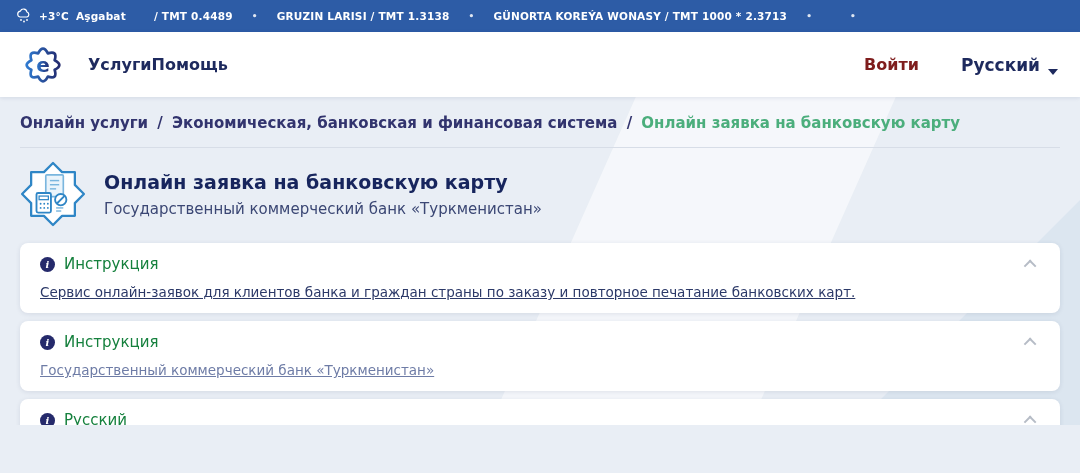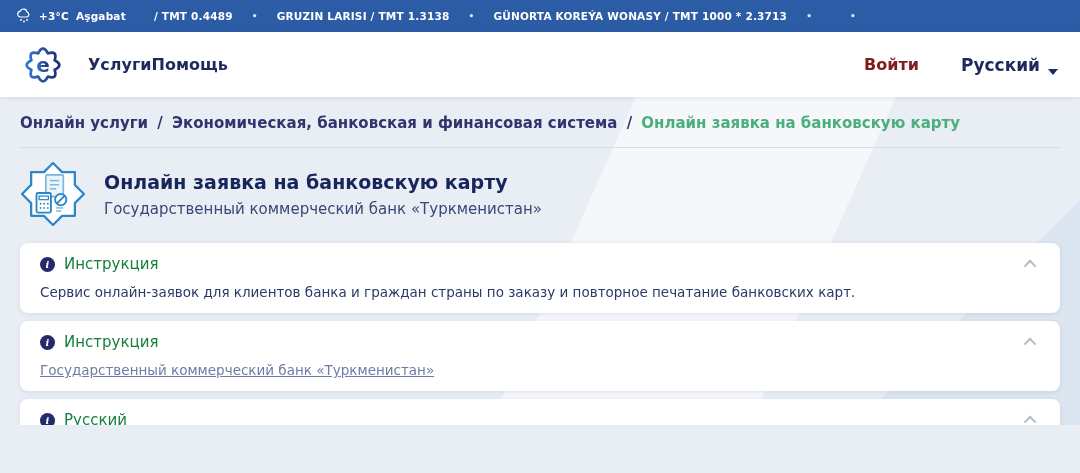--- a/index.html
+++ b/index.html
@@ -133,21 +133,21 @@
     font-family: "DejaVu Serif", serif;
   }
   .card-title { font-size: 15px; color: #15803d; margin-left: 9px; }
   .chevron-up {
     margin-left: auto; margin-right: 4px;
     width: 9px; height: 9px;
     border-left: 2px solid #b6bcc6;
     border-top: 2px solid #b6bcc6;
     transform: rotate(45deg) translateY(2px);
   }
-  .card-body { margin-top: 11px; font-size: 13.5px; color: #2c3968; }
+  .card-body { margin-top: 11px; font-size: 13.5px; color: #2c3968; text-decoration: underline; }
   .card-body.link { color: #6e7ca6; text-decoration: underline; cursor: pointer; }
 </style>
 </head>
 <body>
 
 <div class="ticker">
   <div class="weather">
     <svg width="16" height="16" viewBox="0 0 16 16">
       <path d="M4 9a3 3 0 0 1 .4-5.9A3.4 3.4 0 0 1 10.9 4 2.6 2.6 0 0 1 11 9z" fill="none" stroke="#ffffff" stroke-width="1.2" stroke-linejoin="round"></path>
       <circle cx="5" cy="12" r="0.9" fill="#ffffff"></circle>

